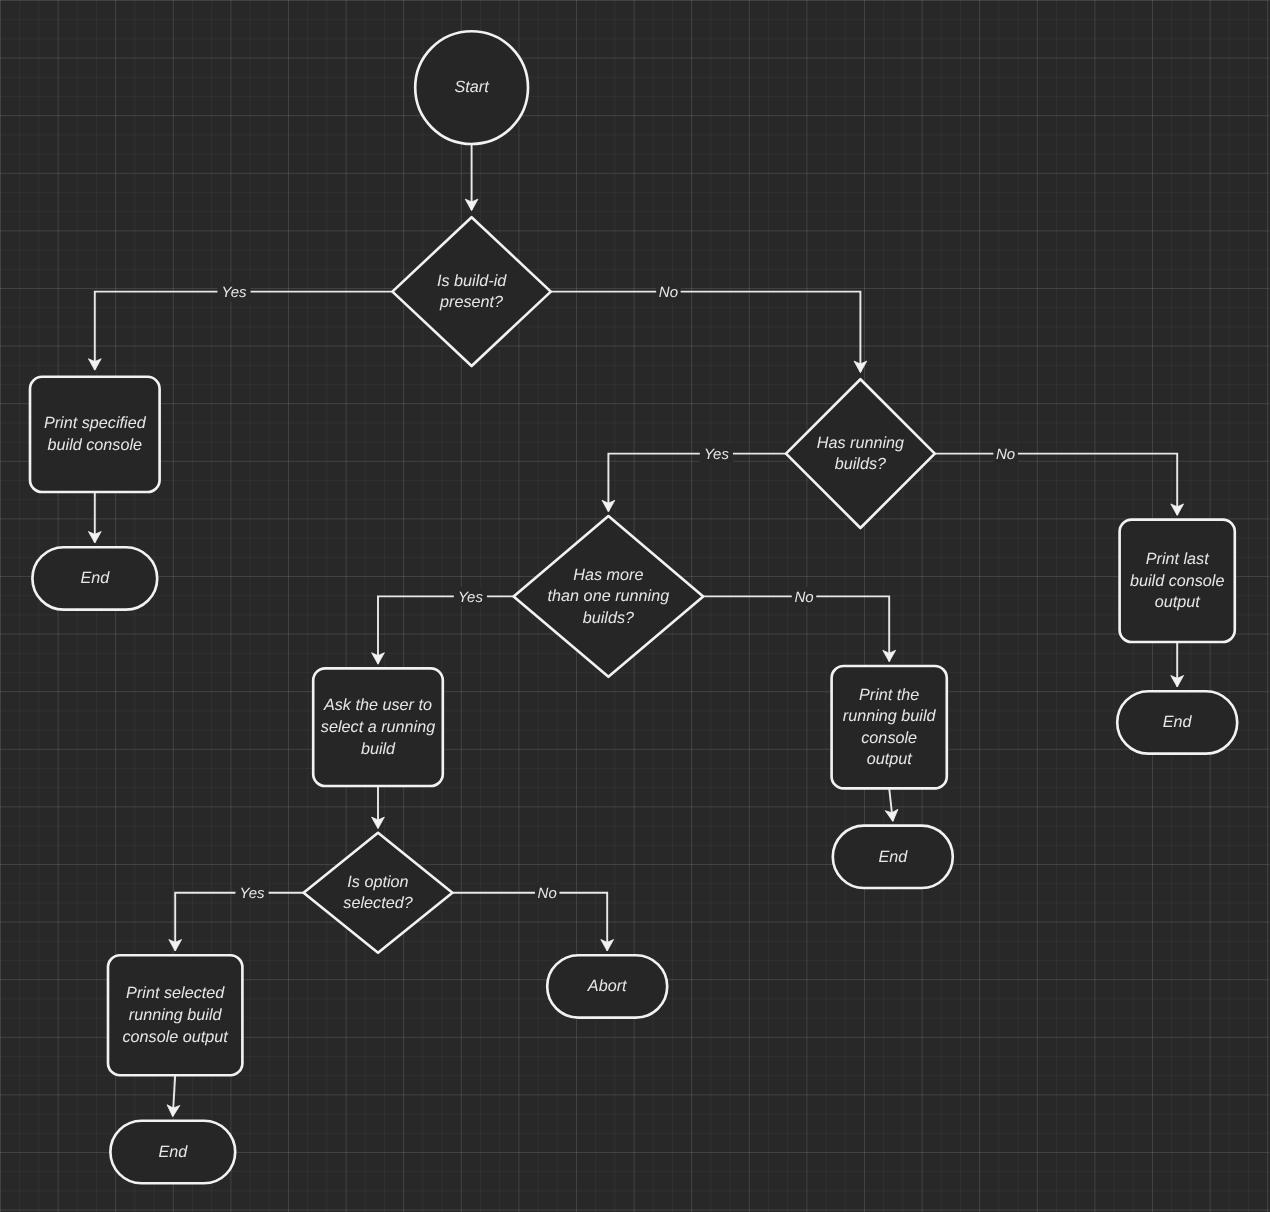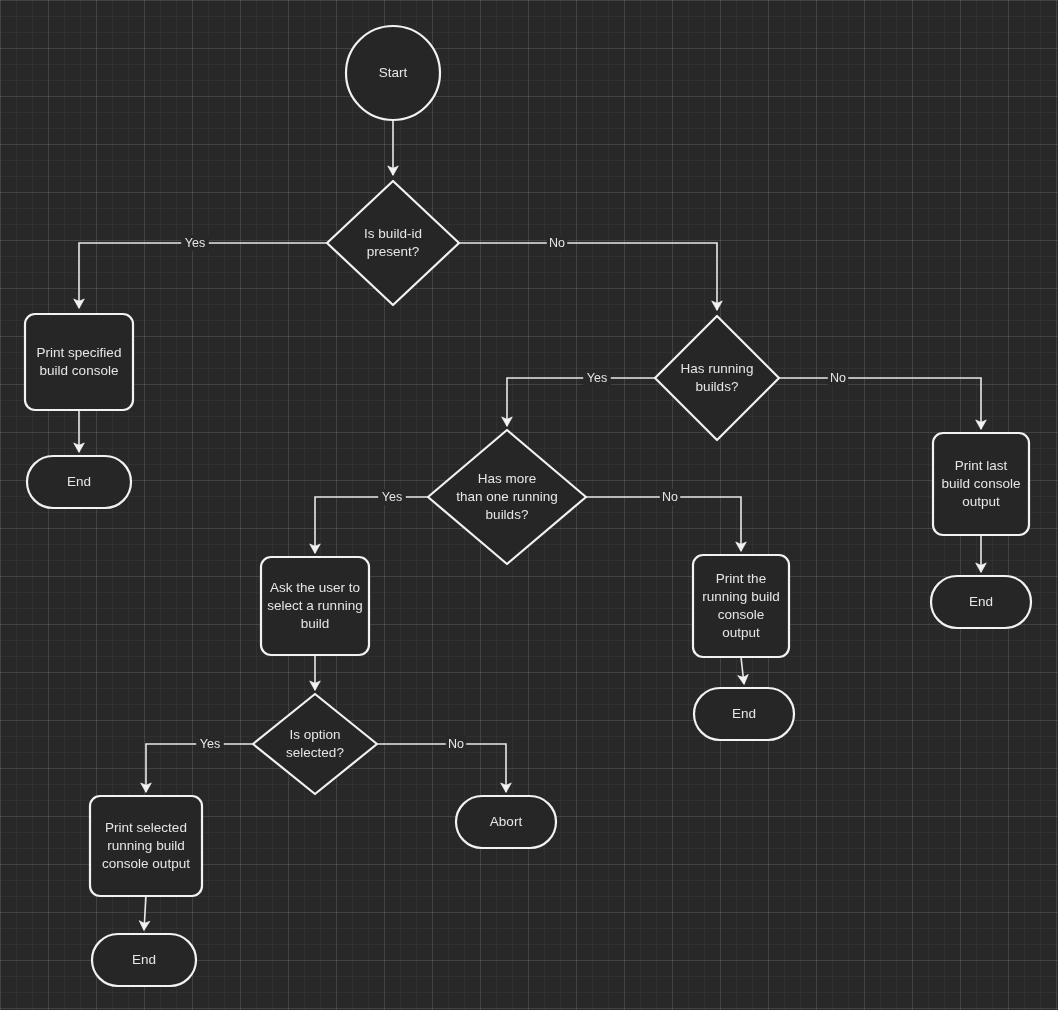--- a/index.html
+++ b/index.html
@@ -14,20 +14,21 @@
     background-color: #282828;
     background-image:
       linear-gradient(to right, rgba(255,255,255,0.035) 1px, transparent 1px),
       linear-gradient(to bottom, rgba(255,255,255,0.035) 1px, transparent 1px),
       linear-gradient(to right, rgba(255,255,255,0.085) 1px, transparent 1px),
       linear-gradient(to bottom, rgba(255,255,255,0.085) 1px, transparent 1px);
     background-size: 16px 16px, 16px 16px, 48px 48px, 48px 48px;
     background-position: 0 0, 0 0, 0 0, 0 0;
     overflow: hidden;
     font-family: "Liberation Sans", sans-serif;
+    font-style: italic;
   }
   #flow {
     position: absolute;
     left: 0;
     top: 0;
     width: 1058px;
     height: 1010px;
   }
   .edge {
     fill: none;

